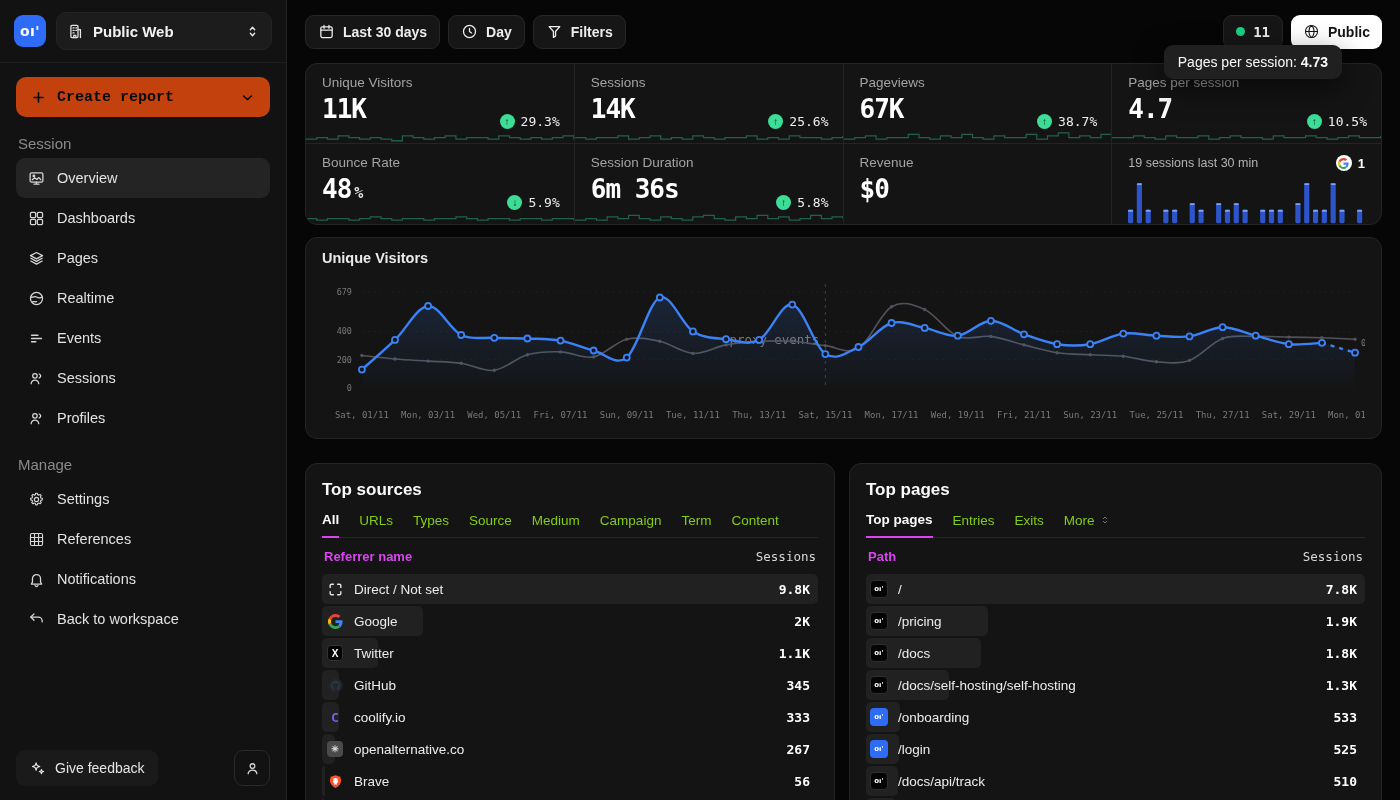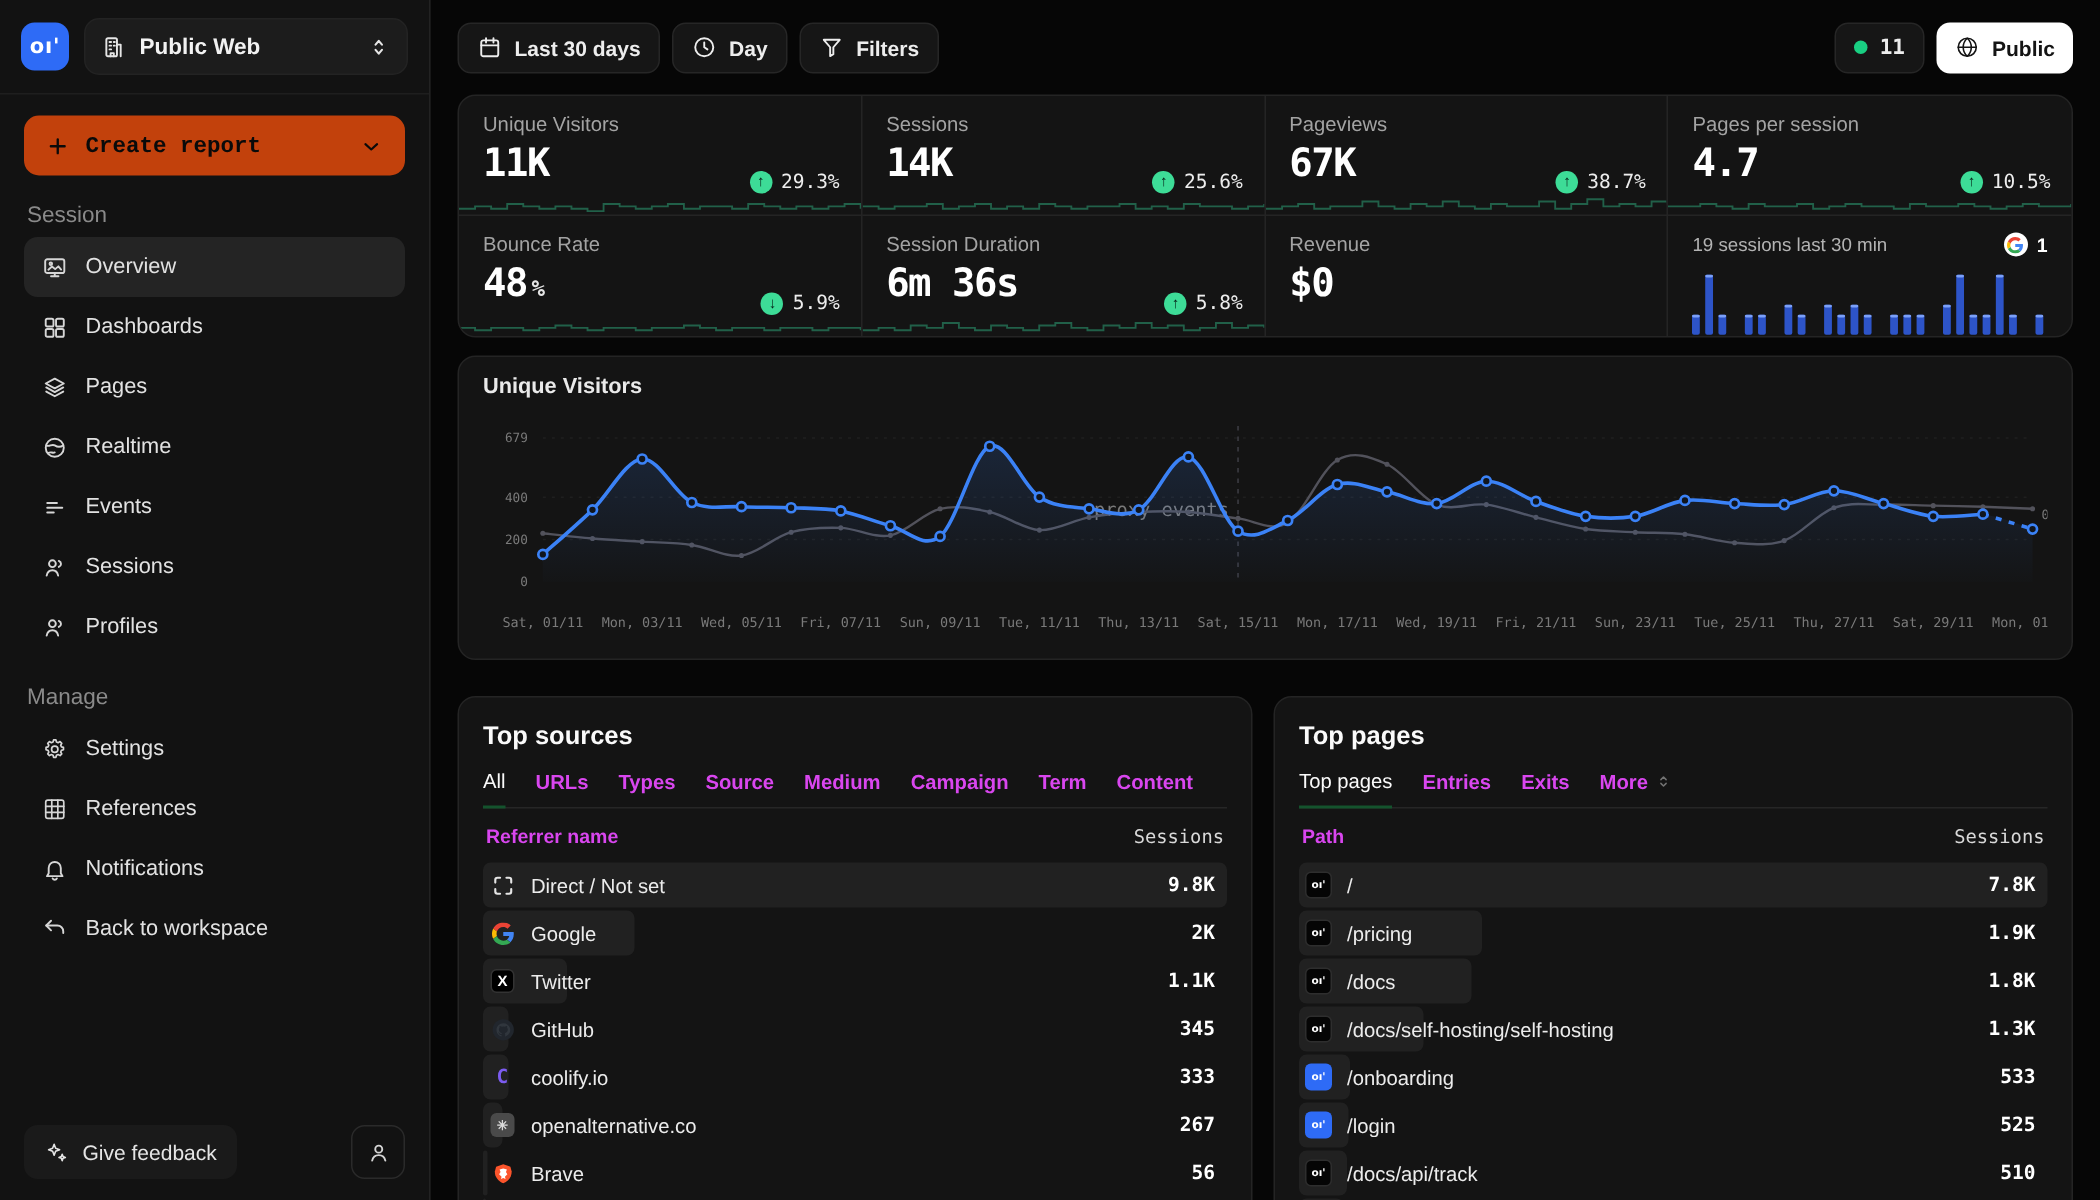--- a/index.html
+++ b/index.html
@@ -85,23 +85,23 @@
   .bigchart text{ font-family:"DejaVu Sans Mono", monospace; fill:#7a7a7a;}
 
   
   .tables{ display:flex; gap:14px; margin-top:24px;}
   .tcard{ border:1px solid #242424; border-radius:12px; background:#141414; overflow:hidden;
     height:420px; padding:16px 16px 0;}
   .tcard.left{ width:530px; min-width:530px;}
   .tcard.right{ flex:1;}
   .tcard h2{ font-size:17px; font-weight:700; color:#fafafa;}
   .tabs{ display:flex; gap:20px; margin-top:12px; border-bottom:1px solid #262626;}
-  .tab{ padding-bottom:9px; font-size:13.5px; color:#d946ef; cursor:pointer; display:flex;
-    align-items:center; gap:4px;font-weight:bold;}
-  .tab.active{ color:#fafafa; border-bottom:2px solid #14532d; margin-bottom:-1px; font-weight:400;}
+  .tab{ padding-bottom:9px; font-size:13.5px; color:#84cc16; cursor:pointer; display:flex;
+    align-items:center; gap:4px;}
+  .tab.active{ color:#fafafa; border-bottom:2px solid #d946ef; margin-bottom:-1px; font-weight:700;}
   .thead{ display:flex; justify-content:space-between; align-items:center; padding:11px 2px 9px;}
   .thead .c1{ font-size:13px; font-weight:600; color:#d946ef;}
   .thead .c2{ font-family:"DejaVu Sans Mono", monospace; font-size:12.5px; color:#d9d9d9;}
   .trow{ position:relative; height:32px; display:flex; align-items:center; gap:10px; padding:0 8px 0 4px;
     cursor:pointer;}
   .trow .bar{ position:absolute; left:0; top:1px; bottom:1px; background:#212121; border-radius:5px; z-index:0;}
   .trow .fav{ position:relative; z-index:1; width:18px; height:18px; display:flex; align-items:center;
     justify-content:center; border-radius:4px; overflow:hidden; font-weight:800;}
   .trow .tlabel{ position:relative; z-index:1; font-size:13.5px; color:#ececec; white-space:nowrap;
     overflow:hidden; text-overflow:ellipsis; flex:1;}
@@ -317,20 +317,24 @@
             <svg width="17" height="17" viewBox="0 0 24 24" fill="none" stroke="currentColor" stroke-width="1.5" stroke-linecap="round" stroke-linejoin="round">
               <circle cx="12" cy="12" r="8.5"></circle>
               <path d="M3.5 12h17M12 3.5c2.5 2.3 3.8 5.1 3.8 8.5s-1.3 6.2-3.8 8.5C9.5 18.2 8.2 15.4 8.2 12S9.5 5.8 12 3.5z"></path>
             </svg>
           </span>
         <span>Public</span>
       </button>
     </div>
   </div>
 
+  <div class="tooltip">
+    <span>Pages per session:</span>
+    <b>4.73</b>
+  </div>
 
   <div class="content">
     <div class="stats" id="stats-grid">
         <div class="stat">
           <div class="slabel">Unique Visitors</div>
          <div class="sval">11K</div>
           <div class="badge">
       <span class="bc">↑</span>
       <span class="bp">29.3%</span>
           </div>

